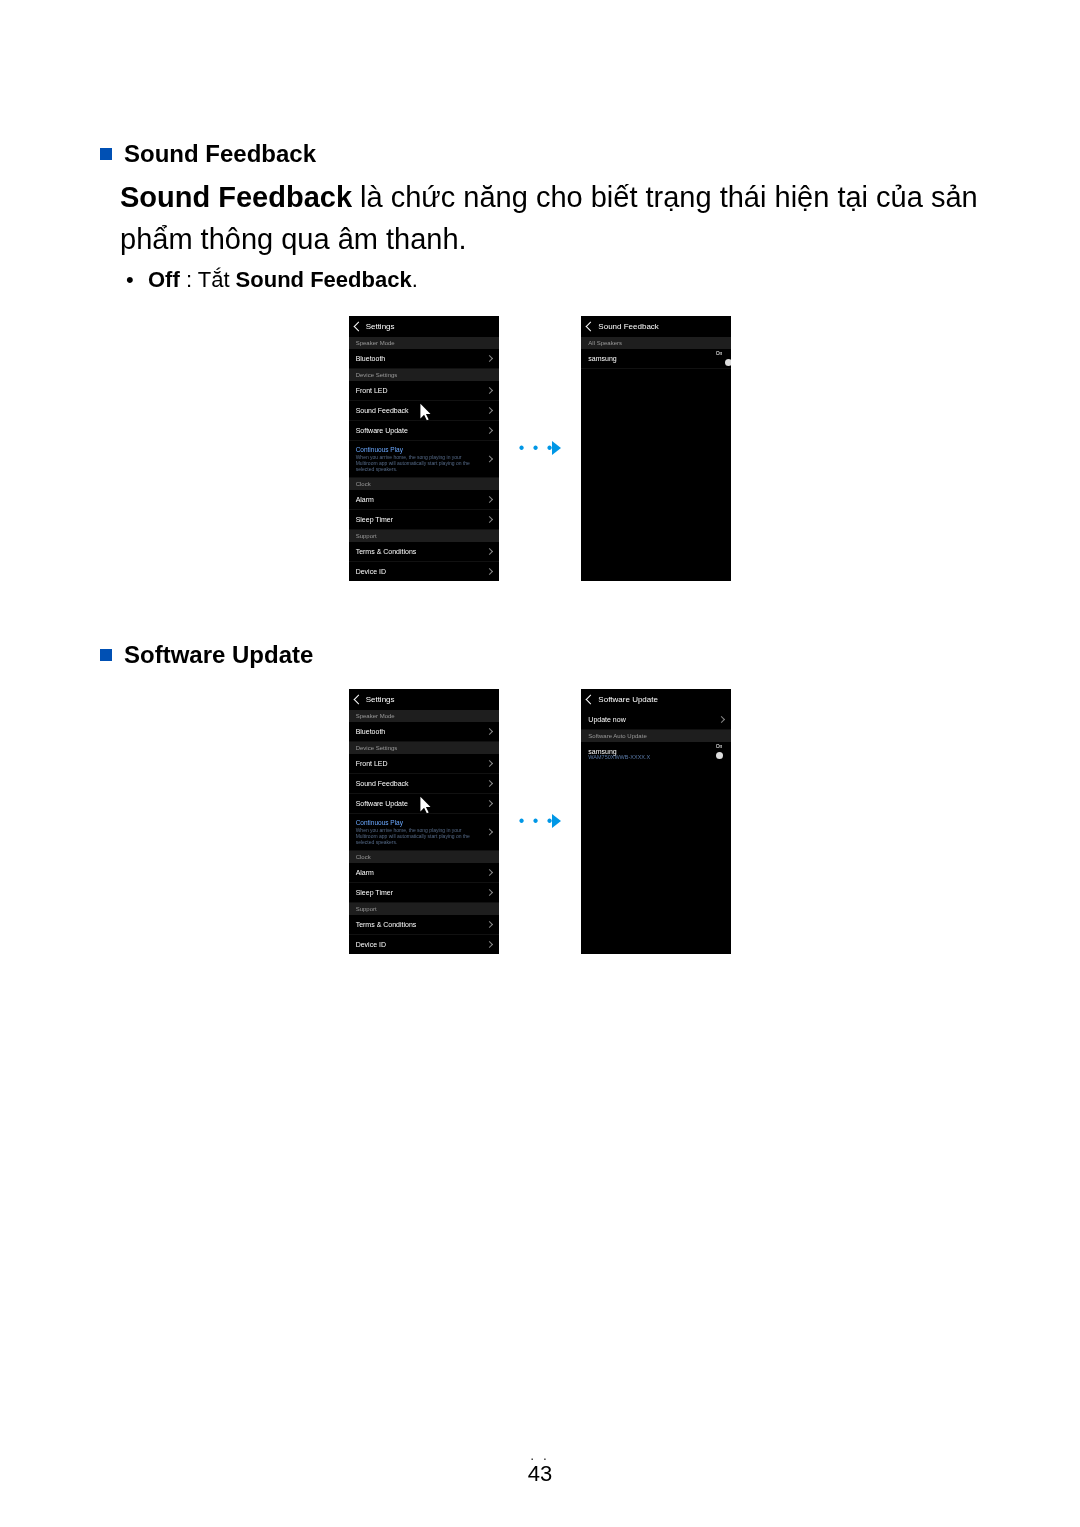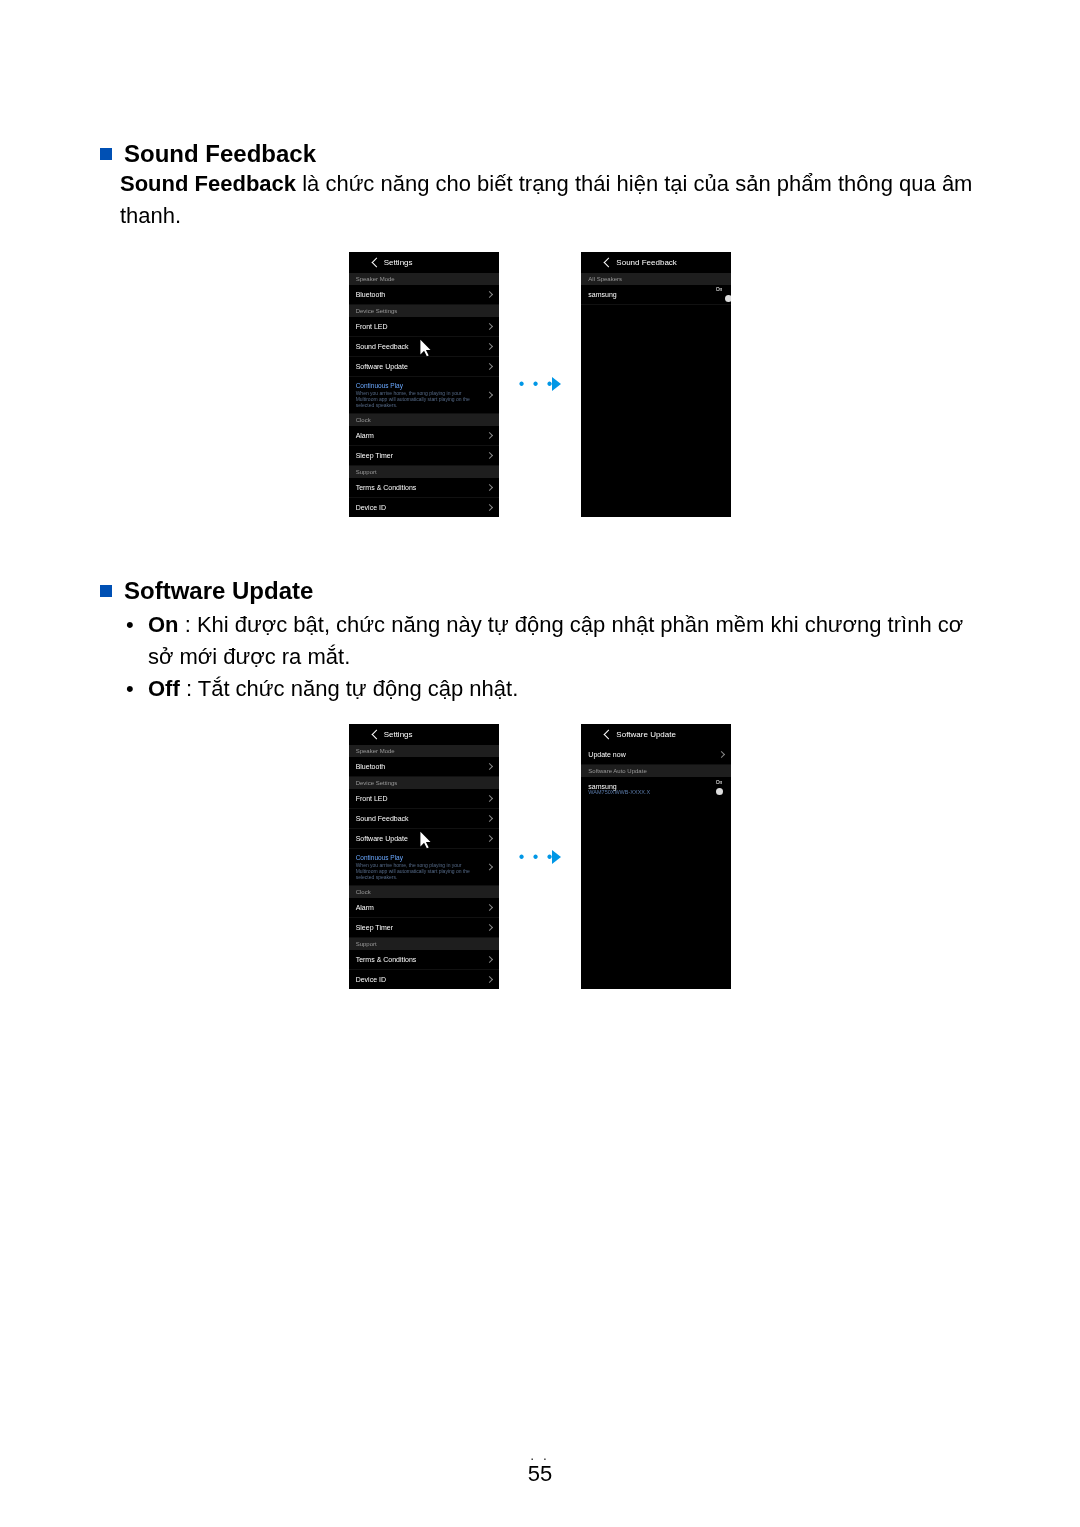--- a/index.html
+++ b/index.html
@@ -9,36 +9,36 @@
     color: #000;
     width: 1080px;
     height: 1527px;
     position: relative;
     padding: 140px 95px 0 95px;
   }
   .section { margin-bottom: 60px; }
   .h-row { display: flex; align-items: center; margin-left: 5px; }
   .sq { width: 12px; height: 12px; background: #0050b4; margin-right: 12px; }
   .heading { font-size: 24px; font-weight: 600; }
-  .para { font-size: 22px; margin-left: 25px; line-height: 1.45; }
+  .para { font-size: 29px; margin-left: 25px; margin-top: 8px; line-height: 1.45; }
   .b { font-weight: 700; }
   ul.bul { list-style: none; margin-left: 25px; margin-top: 4px; }
   ul.bul > li { font-size: 22px; line-height: 1.45; padding-left: 28px; position: relative; }
   ul.bul > li::before { content: "•"; position: absolute; left: 6px; top: 0; font-size: 22px; }
   .screens { display: flex; justify-content: center; align-items: center; margin-top: 20px; gap: 20px; }
   .phone {
     width: 150px;
     height: 265px;
     background: #000;
     color: #fff;
     font-size: 7px;
     overflow: hidden;
     position: relative;
   }
-  .phead { display: flex; align-items: center; padding: 6px 24px; font-size: 8px; }
+  .phead { display: flex; align-items: center; padding: 6px 6px; font-size: 8px; }
   .chev { display: inline-block; width: 7px; height: 7px; border-left: 1.5px solid #fff; border-bottom: 1.5px solid #fff; transform: rotate(45deg); margin-right: 4px; }
   .chev-r { display: inline-block; width: 5px; height: 5px; border-top: 1px solid #888; border-right: 1px solid #888; transform: rotate(45deg); }
   .grp { background: #1e1e1e; color: #999; font-size: 6px; padding: 3px 7px; }
   .row { display: flex; justify-content: space-between; align-items: center; padding: 6px 7px; border-bottom: 1px solid #111; }
   .row3 { display: flex; flex-direction: column; padding: 5px 7px; border-bottom: 1px solid #111; position: relative; }
   .row3 .t { color: #6aa8ff; font-size: 6.5px; }
   .row3 .d { color: #556a88; font-size: 5px; line-height: 1.2; margin-top: 1px; max-width: 120px; }
   .row3 .chev-r { position: absolute; right: 7px; top: 50%; transform: translateY(-50%) rotate(45deg); }
   .cursor {
     position: absolute;
@@ -75,20 +75,23 @@
 
 <div class="section">
   <div class="h-row">
     <span class="sq"></span>
     <span class="heading">Sound Feedback</span>
   </div>
   <p class="para">
     <span class="b">Sound Feedback</span><span> là chức năng cho biết trạng thái hiện tại của sản phẩm thông qua âm thanh.</span>
   </p>
   <ul class="bul">
+    <li>
+      <span class="b">Off</span><span> : Tắt </span><span class="b">Sound Feedback</span><span>.</span>
+    </li>
   </ul>
 
   <div class="screens">
 
     <div class="phone">
       <div class="phead">
           <span class="chev"></span>
           <span>Settings</span>
         </div>
       <div class="grp">Speaker Mode</div>
@@ -156,28 +159,20 @@
       </div>
     </div>
   </div>
 </div>
 
 <div class="section">
   <div class="h-row">
     <span class="sq"></span>
     <span class="heading">Software Update</span>
   </div>
-  <ul class="bul">
-    <li>
-      <span class="b">On</span><span> : Khi được bật, chức năng này tự động cập nhật phần mềm khi chương trình cơ sở mới được ra mắt.</span>
-    </li>
-    <li>
-      <span class="b">Off</span><span> : Tắt chức năng tự động cập nhật.</span>
-    </li>
-  </ul>
 
   <div class="screens">
 
     <div class="phone">
       <div class="phead">
           <span class="chev"></span>
           <span>Settings</span>
         </div>
       <div class="grp">Speaker Mode</div>
       <div class="row">
@@ -246,14 +241,14 @@
           <span class="toggle on"></span>
         </span>
       </div>
       <div class="subline">WAM750XWWB-XXXX.X</div>
     </div>
   </div>
 </div>
 
 <div class="page-num">
   <span class="dots">. .</span>
-  <span>55</span>
+  <span>43</span>
 </div>
 
 </body></html>

